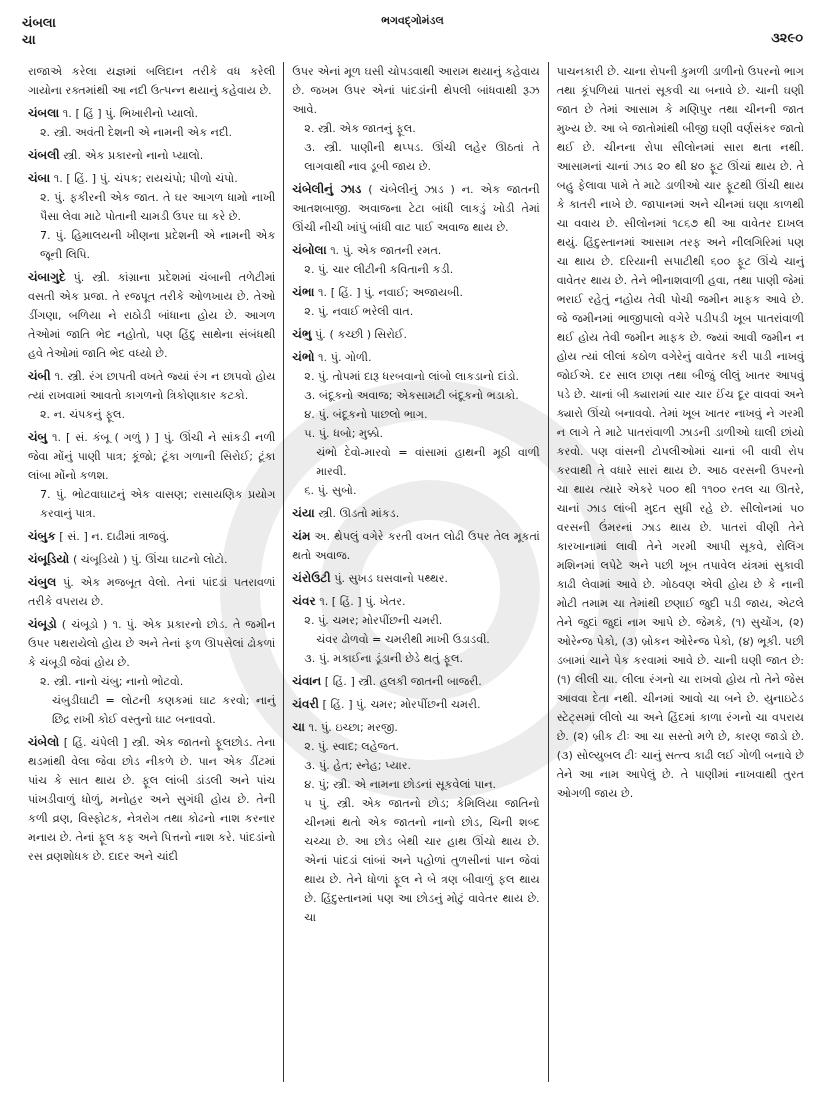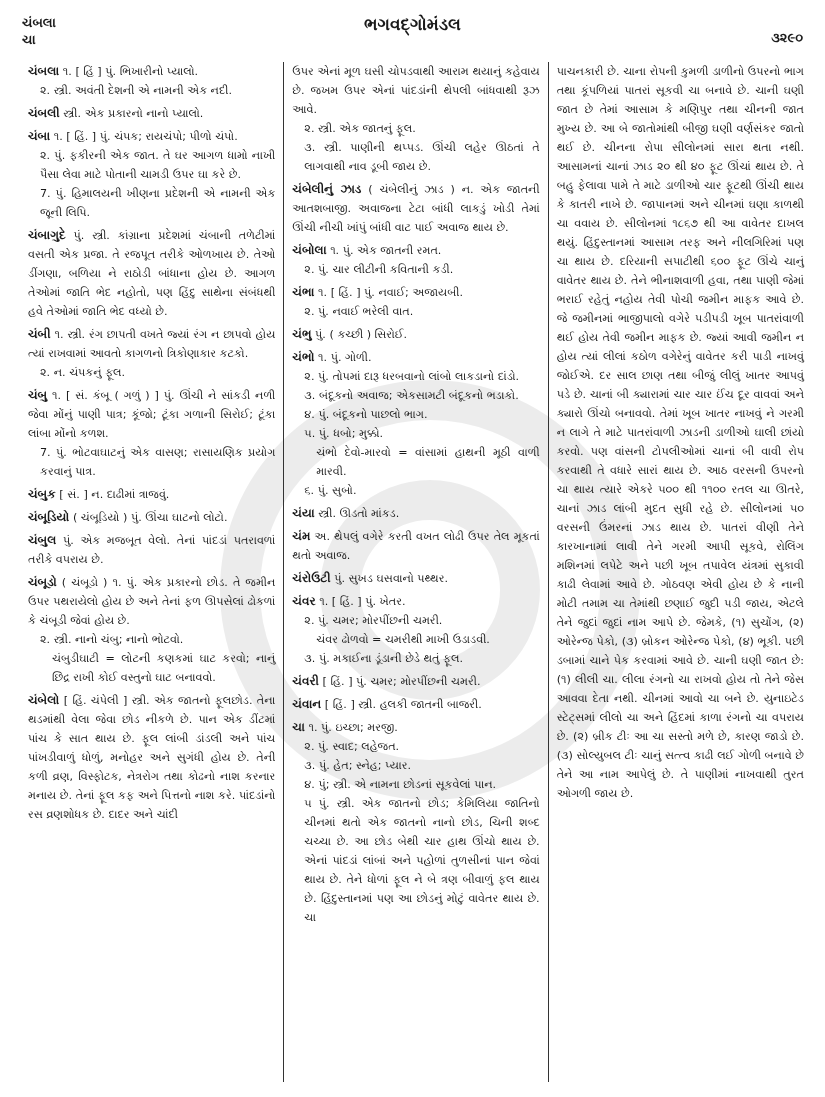--- a/index.html
+++ b/index.html
@@ -22,21 +22,21 @@
       opacity: 0.07;
     }
     .header {
       position: absolute;
       top: 14px;
       left: 22px;
       right: 22px;
       height: 36px;
     }
     .guide-words { position: absolute; left: 0; top: 0; font-weight: bold; font-size: 13px; line-height: 17px; }
-    .book-title { position: absolute; left: 0; right: 0; top: 0; text-align: center; font-weight: bold; font-size: 17px; }
+    .book-title { position: absolute; left: 0; right: 0; top: 0; text-align: center; font-weight: bold; font-size: 11px; }
     .page-number { position: absolute; right: 0; top: 16px; font-weight: bold; font-size: 13px; }
     .columns {
       position: absolute;
       top: 62px;
       left: 22px;
       width: 790px;
       height: 1020px;
       display: flex;
     }
     .column {
@@ -67,20 +67,23 @@
   <div class="guide-words">
     <div>ચંબલા</div>
     <div>ચા</div>
   </div>
   <div class="book-title">ભગવદ્ગોમંડલ</div>
   <div class="page-number">૩૨૯૦</div>
 </div>
 
 <div class="columns">
   <div class="column col1">
+      <div class="entry">
+        <span class="cont">રાજાએ કરેલા યજ્ઞમાં બલિદાન તરીકે વધ કરેલી ગાયોના રક્તમાંથી આ નદી ઉત્પન્ન થયાનું કહેવાય છે.</span>
+      </div>
       <div class="entry"><span class="headword">ચંબલા</span> <span>૧. [ હિં ] પું. ભિખારીનો પ્યાલો.</span><span class="sense">૨. સ્ત્રી. અવંતી દેશની એ નામની એક નદી.</span></div>
       <div class="entry"><span class="headword">ચંબલી</span> <span>સ્ત્રી. એક પ્રકારનો નાનો પ્યાલો.</span></div>
       <div class="entry"><span class="headword">ચંબા</span> <span>૧. [ હિં. ] પું. ચંપક; રાયચંપો; પીળો ચંપો.</span><span class="sense">૨. પું. ફકીરની એક જાત. તે ઘર આગળ ધામો નાખી પૈસા લેવા માટે પોતાની ચામડી ઉપર ઘા કરે છે.</span><span class="sense">7. પું. હિમાલયની ખીણના પ્રદેશની એ નામની એક જૂની લિપિ.</span></div>
       <div class="entry"><span class="headword">ચંબાગુદે</span> <span>પું. સ્ત્રી. કાંગ્રાના પ્રદેશમાં ચંબાની તળેટીમાં વસતી એક પ્રજા. તે રજપૂત તરીકે ઓળખાય છે. તેઓ ડીંગણા, બળિયા ને રાઠોડી બાંધાના હોય છે. આગળ તેઓમાં જાતિ ભેદ નહોતો, પણ હિંદુ સાથેના સંબંધથી હવે તેઓમાં જાતિ ભેદ વધ્યો છે.</span></div>
       <div class="entry"><span class="headword">ચંબી</span> <span>૧. સ્ત્રી. રંગ છાપતી વખતે જ્યાં રંગ ન છાપવો હોય ત્યાં રાખવામાં આવતો કાગળનો ત્રિકોણાકાર કટકો.</span><span class="sense">૨. ન. ચંપકનું ફૂલ.</span></div>
       <div class="entry"><span class="headword">ચંબુ</span> <span>૧. [ સં. કંબૂ ( ગળું ) ] પું. ઊંચી ને સાંકડી નળી જેવા મોંનું પાણી પાત્ર; કૂંજો; ટૂંકા ગળાની સિરોઈ; ટૂંકા લાંબા મોંનો કળશ.</span><span class="sense">7. પું. ભોટવાઘાટનું એક વાસણ; રાસાયણિક પ્રયોગ કરવાનું પાત્ર.</span></div>
       <div class="entry"><span class="headword">ચંબુક</span> <span>[ સં. ] ન. દાઢીમાં ત્રાજવું.</span></div>
       <div class="entry"><span class="headword">ચંબૂડિયો</span> <span>( ચંબૂડિયો ) પું. ઊંચા ઘાટનો લોટો.</span></div>
       <div class="entry"><span class="headword">ચંબુલ</span> <span>પું. એક મજબૂત વેલો. તેનાં પાંદડાં પતરાવળાં તરીકે વપરાય છે.</span></div>
       <div class="entry"><span class="headword">ચંબૂડો</span> <span>( ચંબૂડો ) ૧. પું. એક પ્રકારનો છોડ. તે જમીન ઉપર પથરાયેલો હોય છે અને તેનાં ફળ ઊપસેલાં ઢોકળાં કે ચંબૂડી જેવાં હોય છે.</span><span class="sense">૨. સ્ત્રી. નાનો ચંબુ; નાનો ભોટવો.</span><span class="idiom">ચંબુડીઘાટી = લોટની કણકમાં ઘાટ કરવો; નાનું છિદ્ર રાખી કોઈ વસ્તુનો ઘાટ બનાવવો.</span></div>
@@ -94,22 +97,22 @@
       </div>
       <div class="entry"><span class="headword">ચંબેલીનું ઝાડ</span> <span>( ચંબેલીનું ઝાડ ) ન. એક જાતની આતશબાજી. અવાજના ટેટા બાંધી લાકડું ખોડી તેમાં ઊંચી નીચી ખાંપું બાંધી વાટ પાઈ અવાજ થાય છે.</span></div>
       <div class="entry"><span class="headword">ચંબોલા</span> <span>૧. પું. એક જાતની રમત.</span><span class="sense">૨. પું. ચાર લીટીની કવિતાની કડી.</span></div>
       <div class="entry"><span class="headword">ચંભા</span> <span>૧. [ હિં. ] પું. નવાઈ; અજાયબી.</span><span class="sense">૨. પું. નવાઈ ભરેલી વાત.</span></div>
       <div class="entry"><span class="headword">ચંભુ</span> <span>પું. ( કચ્છી ) સિરોઈ.</span></div>
       <div class="entry"><span class="headword">ચંભો</span> <span>૧. પું. ગોળી.</span><span class="sense">૨. પું. તોપમાં દારૂ ધરબવાનો લાંબો લાકડાનો દાંડો.</span><span class="sense">૩. બંદૂકનો અવાજ; એકસામટી બંદૂકનો ભડાકો.</span><span class="sense">૪. પું. બંદૂકનો પાછલો ભાગ.</span><span class="sense">૫. પું. ધબો; મુક્કો.</span><span class="idiom">ચંભો દેવો-મારવો = વાંસામાં હાથની મૂઠી વાળી મારવી.</span><span class="sense">૬. પું. સુબો.</span></div>
       <div class="entry"><span class="headword">ચંયા</span> <span>સ્ત્રી. ઊડતો માંકડ.</span></div>
       <div class="entry"><span class="headword">ચંમ</span> <span>અ. થેપલું વગેરે કરતી વખત લોઢી ઉપર તેલ મૂકતાં થતો અવાજ.</span></div>
       <div class="entry"><span class="headword">ચંરોઉટી</span> <span>પું. સુખડ ઘસવાનો પથ્થર.</span></div>
       <div class="entry"><span class="headword">ચંવર</span> <span>૧. [ હિં. ] પું. ખેતર.</span><span class="sense">૨. પું. ચમર; મોરપીંછની ચમરી.</span><span class="idiom">ચંવર ઢોળવો = ચમરીથી માખી ઉડાડવી.</span><span class="sense">૩. પું. મકાઈના ડૂંડાની છેડે થતું ફૂલ.</span></div>
+      <div class="entry"><span class="headword">ચંવાન</span> <span>[ હિં. ] સ્ત્રી. હલકી જાતની બાજરી.</span></div>
       <div class="entry"><span class="headword">ચંવરી</span> <span>[ હિં. ] પું. ચમર; મોરપીંછની ચમરી.</span></div>
-      <div class="entry"><span class="headword">ચંવાન</span> <span>[ હિં. ] સ્ત્રી. હલકી જાતની બાજરી.</span></div>
       <div class="entry"><span class="headword">ચા</span> <span>૧. પું. ઇચ્છા; મરજી.</span><span class="sense">૨. પું. સ્વાદ; લહેજત.</span><span class="sense">૩. પું. હેત; સ્નેહ; પ્યાર.</span><span class="sense">૪. પું; સ્ત્રી. એ નામના છોડનાં સૂકવેલાં પાન.</span><span class="sense">૫ પું. સ્ત્રી. એક જાતનો છોડ; કેમિલિયા જાતિનો ચીનમાં થતો એક જાતનો નાનો છોડ, ચિની શબ્દ ચચ્ચા છે. આ છોડ બેથી ચાર હાથ ઊંચો થાય છે. એનાં પાંદડાં લાંબાં અને પહોળાં તુળસીનાં પાન જેવાં થાય છે. તેને ધોળાં ફૂલ ને બે ત્રણ બીવાળું ફલ થાય છે. હિંદુસ્તાનમાં પણ આ છોડનું મોટું વાવેતર થાય છે. ચા</span></div>
     </div>
   <div class="column col3">
       <div class="entry">
         <span class="cont">પાચનકારી છે. ચાના રોપની કુમળી ડાળીનો ઉપરનો ભાગ તથા કૂંપળિયાં પાતરાં સૂકવી ચા બનાવે છે. ચાની ઘણી જાત છે તેમાં આસામ કે મણિપુર તથા ચીનની જાત મુખ્ય છે. આ બે જાતોમાંથી બીજી ઘણી વર્ણસંકર જાતો થઈ છે. ચીનના રોપા સીલોનમાં સારા થતા નથી. આસામનાં ચાનાં ઝાડ ૨૦ થી ૪૦ ફૂટ ઊંચાં થાય છે. તે બહુ ફેલાવા પામે તે માટે ડાળીઓ ચાર ફૂટથી ઊંચી થાય કે કાતરી નાખે છે. જાપાનમાં અને ચીનમાં ઘણા કાળથી ચા વવાય છે. સીલોનમાં ૧૮૬૭ થી આ વાવેતર દાખલ થયું. હિંદુસ્તાનમાં આસામ તરફ અને નીલગિરિમાં પણ ચા થાય છે. દરિયાની સપાટીથી ૬૦૦ ફૂટ ઊંચે ચાનું વાવેતર થાય છે. તેને ભીનાશવાળી હવા, તથા પાણી જેમાં ભરાઈ રહેતું નહોય તેવી પોચી જમીન માફક આવે છે. જે જમીનમાં ભાજીપાલો વગેરે પડીપડી ખૂબ પાતરાંવાળી થઈ હોય તેવી જમીન માફક છે. જ્યાં આવી જમીન ન હોય ત્યાં લીલાં કઠોળ વગેરેનું વાવેતર કરી પાડી નાખવું જોઈએ. દર સાલ છાણ તથા બીજું લીલું ખાતર આપવું પડે છે. ચાનાં બી ક્યારામાં ચાર ચાર ઈંચ દૂર વાવવાં અને ક્યારો ઊંચો બનાવવો. તેમાં ખૂબ ખાતર નાખવું ને ગરમી ન લાગે તે માટે પાતરાંવાળી ઝાડની ડાળીઓ ઘાલી છાંયો કરવો. પણ વાંસની ટોપલીઓમાં ચાનાં બી વાવી રોપ કરવાથી તે વધારે સારાં થાય છે. આઠ વરસની ઉપરનો ચા થાય ત્યારે એકરે ૫૦૦ થી ૧૧૦૦ રતલ ચા ઊતરે, ચાનાં ઝાડ લાંબી મુદત સુધી રહે છે. સીલોનમાં ૫૦ વરસની ઉંમરનાં ઝાડ થાય છે. પાતરાં વીણી તેને કારખાનામાં લાવી તેને ગરમી આપી સૂકવે, રોલિંગ મશિનમાં લપેટે અને પછી ખૂબ તપાવેલ યંત્રમાં સુકાવી કાઢી લેવામાં આવે છે. ગોઠવણ એવી હોય છે કે નાની મોટી તમામ ચા તેમાંથી છણાઈ જુદી પડી જાય, એટલે તેને જુદાં જુદાં નામ આપે છે. જેમકે, (૧) સુચોંગ, (૨) ઓરેન્જ પેકો, (૩) બ્રોકન ઓરેન્જ પેકો, (૪) ભૂકી. પછી ડબામાં ચાને પેક કરવામાં આવે છે. ચાની ઘણી જાત છે: (૧) લીલી ચા. લીલા રંગનો ચા રાખવો હોય તો તેને જેસ આવવા દેતા નથી. ચીનમાં આવો ચા બને છે. યુનાઇટેડ સ્ટેટ્સમાં લીલો ચા અને હિંદમાં કાળા રંગનો ચા વપરાય છે. (૨) બ્રીક ટીઃ આ ચા સસ્તો મળે છે, કારણ જાડો છે. (૩) સોલ્યુબલ ટીઃ ચાનું સત્ત્વ કાઢી લઈ ગોળી બનાવે છે તેને આ નામ આપેલું છે. તે પાણીમાં નાખવાથી તુરત ઓગળી જાય છે.</span>
       </div>
     </div>
 </div>
 
 </body></html>

